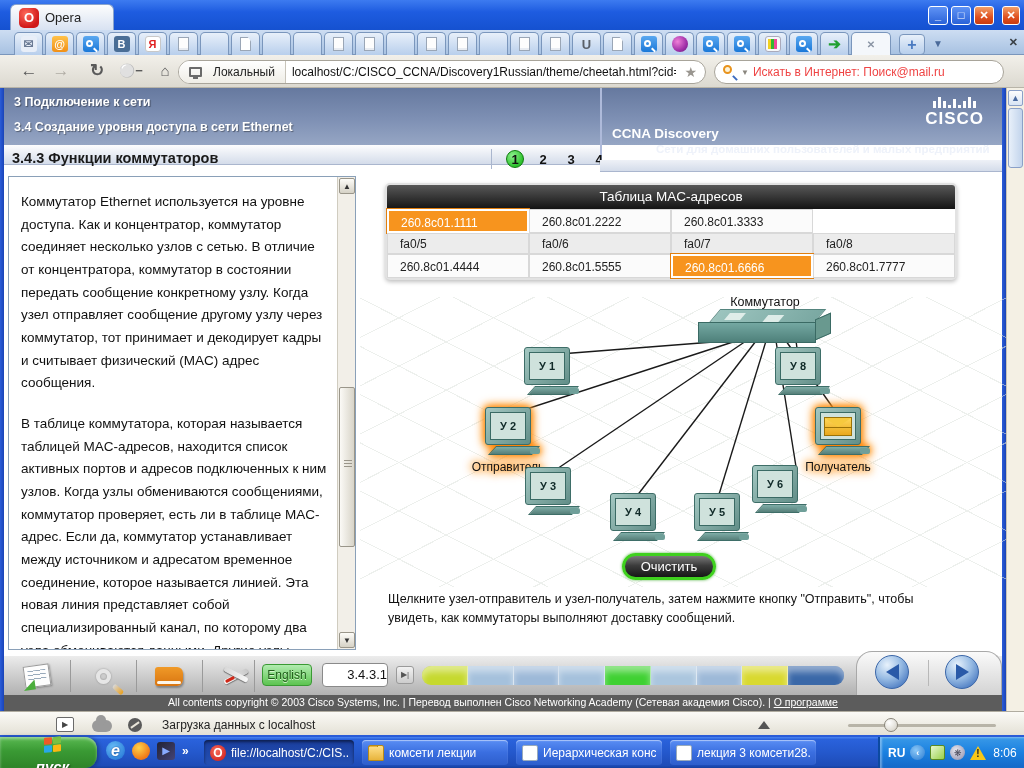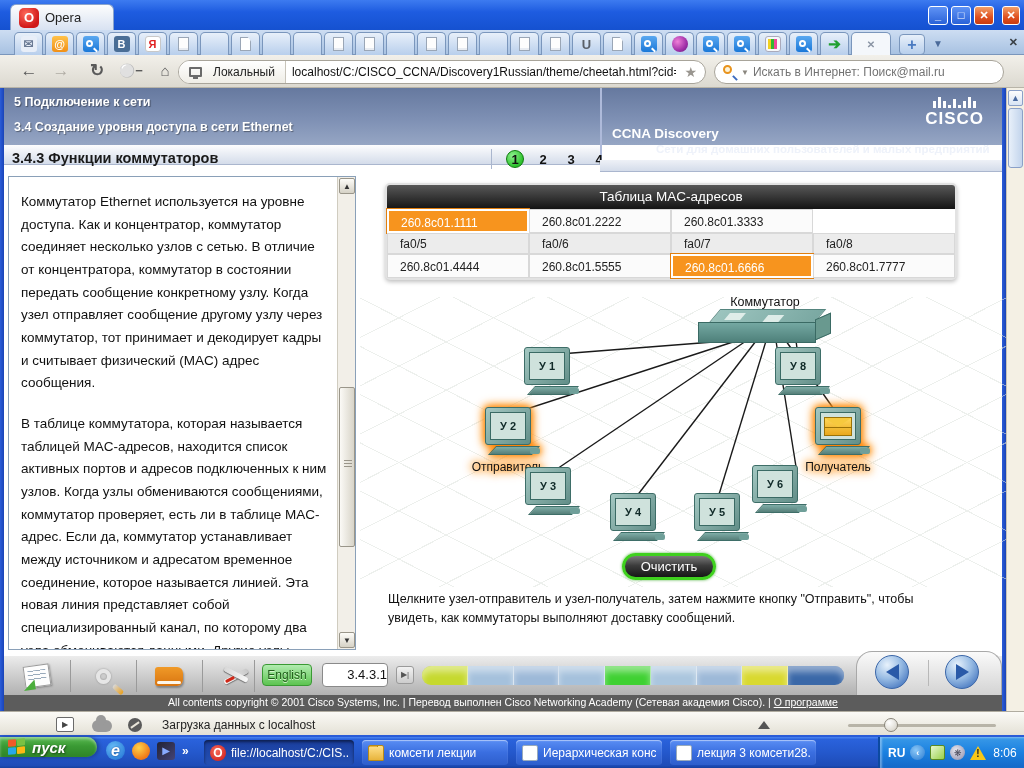--- a/index.html
+++ b/index.html
@@ -72,21 +72,21 @@
   .monitor-ico:after { content:""; position:absolute; left:2px; bottom:-4px; width:5px; height:2px; background:#6a6a6a; }
   .localbtn span { font-size:12px; color:#222; }
   .urltext { flex:1; font-size:12px; color:#111; padding:0 6px; white-space:nowrap; overflow:hidden; }
   .star { padding:0 8px; color:#9a9690; font-size:14px; cursor:pointer; }
   .searchbox { position:absolute; left:714px; top:5px; width:290px; height:24px; background:#fff;
     border:1px solid #a8a49a; border-radius:12px; display:flex; align-items:center; }
   .mag-at { width:14px; height:14px; margin-left:8px; position:relative; }
   .mag-at b { position:absolute; width:9px; height:9px; border:2px solid #e8931d; border-radius:50%; left:0; top:0; background:#fdf3d8;}
   .mag-at b:after{ content:""; position:absolute; width:6px; height:2px; background:#3a6ac0; transform:rotate(45deg); left:7px; top:10px;}
   .searchbox .dd { font-size:8px; color:#8a867e; margin:0 4px; }
-  .searchbox .ph { font-size:12px; color:#737373; }
+  .searchbox .ph { font-size:12px; color:#ef4444; }
 
   
   .side-border { position:absolute; top:88px; width:4px; height:649px; background:linear-gradient(90deg,#2a5cd8,#1a44b8); }
   .side-border.l { left:0; } .side-border.r { left:1002px; }
   .pgscroll { position:absolute; left:1006px; top:88px; width:18px; height:649px; background:#f4f0e4; border-left:1px solid #c8c4b8;}
   .pgscroll .up { position:absolute; left:1px; top:2px; width:15px; height:16px; background:linear-gradient(180deg,#fdfdfd,#d8e4f4);
     border:1px solid #8aa0c8; border-radius:2px; color:#4a6aa0; font-size:9px; text-align:center; line-height:15px; cursor:pointer;}
   .pgscroll .dn { position:absolute; left:1px; bottom:2px; width:15px; height:16px; background:linear-gradient(180deg,#fdfdfd,#d8e4f4);
     border:1px solid #8aa0c8; border-radius:2px; color:#4a6aa0; font-size:9px; text-align:center; line-height:15px; cursor:pointer;}
   .pgscroll .th { position:absolute; left:1px; top:20px; width:15px; height:60px; background:linear-gradient(90deg,#e8f0fa,#c2d4ec);
@@ -247,23 +247,23 @@
   .sb-text { position:absolute; left:162px; top:6px; font-size:12px; color:#222; }
   .zoom-tri { position:absolute; left:758px; top:9px; width:0; height:0; cursor:pointer;
     border-left:6px solid transparent; border-right:6px solid transparent; border-bottom:8px solid #555; }
   .zoom-slider { position:absolute; left:848px; top:12px; width:148px; height:3px; background:#b8b4a8; border-radius:2px; }
   .zoom-knob { position:absolute; left:36px; top:-6px; width:14px; height:14px; border-radius:50%;
     background:radial-gradient(circle at 35% 30%,#fff,#d0ccc0); border:1px solid #8a867a; cursor:grab; }
 
   
   .taskbar { position:absolute; left:0; top:737px; width:1024px; height:31px;
     background:linear-gradient(180deg,#4a85f0 0%,#2a62dc 8%,#2458cc 50%,#1e4cb8 92%,#16409e 100%); }
-  .startbtn { position:absolute; left:0; top:0; width:97px; height:20px; border-radius:0 12px 12px 0;
+  .startbtn { position:absolute; left:0; top:0; width:97px; height:31px; border-radius:0 12px 12px 0;
     background:linear-gradient(180deg,#5aba52 0%,#3a9a34 45%,#2e8428 100%); display:flex; align-items:center;
-    gap:6px; padding-left:8px; cursor:pointer; box-shadow:inset 0 2px 3px rgba(255,255,255,.4), 2px 0 4px rgba(0,0,0,.3); }
+    gap:6px; padding-left:8px; cursor:pointer; box-shadow:inset 0 2px 3px rgba(255,255,255,.4), 2px 0 4px rgba(0,0,0,.3);flex-direction:column; }
   .winflag { width:18px; height:16px; display:grid; grid-template-columns:8px 8px; grid-template-rows:7px 7px; gap:1px; transform:skewY(-6deg); }
   .winflag i { border-radius:1px; }
   .winflag .f1{background:#f05a28;} .winflag .f2{background:#7ac143;} .winflag .f3{background:#28a8e8;} .winflag .f4{background:#fcb813;}
   .startbtn span { color:#fff; font-size:15px; font-weight:bold; font-style:italic; text-shadow:1px 1px 2px rgba(0,0,0,.5); }
   .qlaunch { position:absolute; left:106px; top:4px; display:flex; gap:7px; align-items:center; }
   .ql { width:20px; height:20px; border-radius:3px; display:flex; align-items:center; justify-content:center; cursor:pointer; }
   .ql-ie { color:#fff; font-size:16px; font-weight:bold; font-style:italic; text-shadow:0 0 2px #0a3a8a; background:radial-gradient(circle at 40% 35%,#6ac0f8,#1a6ad0); border-radius:50%; width:19px; height:19px;}
   .ql-or { background:radial-gradient(circle at 38% 32%,#ffd24a,#f07818 70%); border-radius:50%; width:18px; height:18px; }
   .ql-mp { background:linear-gradient(135deg,#223,#447); width:18px; height:18px; color:#8af; font-size:10px; text-align:center; line-height:18px; }
   .ql-more { color:#fff; font-size:12px; font-weight:bold; cursor:pointer; }
@@ -454,21 +454,21 @@
 
   <div class="side-border l"></div>
   <div class="side-border r"></div>
   <div class="pgscroll">
     <div class="up">▲</div>
     <div class="th"></div>
     <div class="dn">▼</div>
   </div>
 
   <div class="chead">
-    <div class="b1">5 Подключение к сети</div>
+    <div class="b1">3 Подключение к сети</div>
     <div class="b2">3.4 Создание уровня доступа в сети Ethernet</div>
   </div>
   <div class="brandpanel">
     <div class="cisco">
       <div class="bars">
         <i style="height:7px"></i>
           <i style="height:11px"></i>
           <i style="height:7px"></i>
           <i style="height:3px"></i>
         <i style="height:9px"></i>
@@ -660,21 +660,21 @@
           <span class="tri-l"></span>
         </div>
       <div class="nav-vline"></div>
       <div class="roundbtn" style="left:88px;">
           <span class="tri-r"></span>
         </div>
     </div>
   </div>
 
   <div class="copybar">
-    <span>All contents copyright © 2001 Cisco Systems, Inc. | Перевод выполнен Cisco Networking Academy (Сетевая академия Cisco). |</span>
+    <span>All contents copyright © 2003 Cisco Systems, Inc. | Перевод выполнен Cisco Networking Academy (Сетевая академия Cisco). |</span>
     <a style="text-decoration:underline;">О программе</a>
   </div>
 
   <div class="statusbar">
     <div class="sb-ico sb-panel">▶</div>
     <div class="sb-ico sb-cloud"></div>
     <div class="sb-circle" style="top:6px;"></div>
     <div class="sb-text">Загрузка данных с localhost</div>
     <div class="zoom-tri"></div>
     <div class="zoom-slider">

